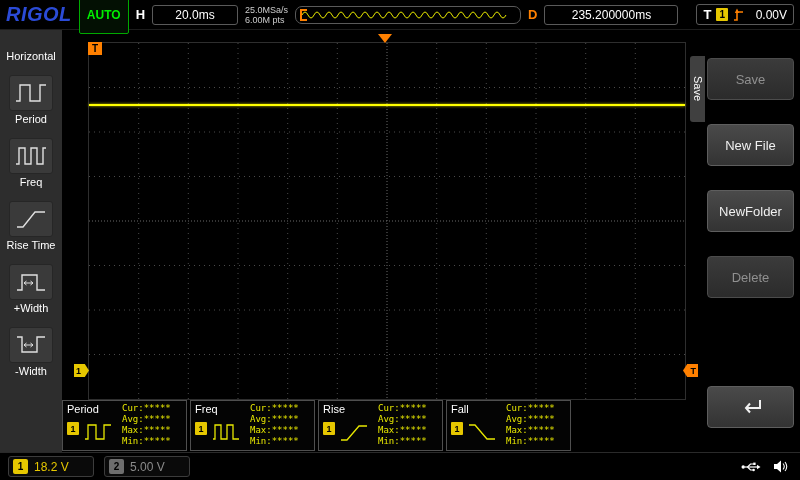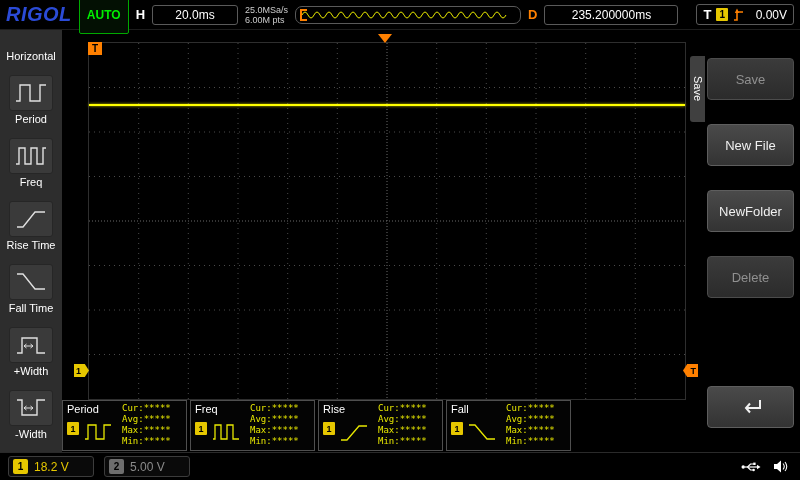--- a/index.html
+++ b/index.html
@@ -155,28 +155,20 @@
 
     <div class="sb-item">
       <span class="sb-icon">
         <svg width="34" height="24" viewBox="0 0 34 24">
             <path d="M3 20 h6 L21 5 h10" stroke="#e0e0e0" fill="none" stroke-width="1.4"></path>
           </svg>
       </span>
       <span class="sb-label">Rise Time</span>
     </div>
 
-    <div class="sb-item">
-      <span class="sb-icon">
-        <svg width="34" height="24" viewBox="0 0 34 24">
-            <path d="M3 4 h6 L21 19 h10" stroke="#e0e0e0" fill="none" stroke-width="1.4"></path>
-          </svg>
-      </span>
-      <span class="sb-label">Fall Time</span>
-    </div>
 
     <div class="sb-item">
       <span class="sb-icon">
         <svg width="34" height="24" viewBox="0 0 34 24">
             <path d="M3 20 h5 V5 h15 V20 h8" stroke="#e0e0e0" fill="none" stroke-width="1.4"></path>
             <path d="M10 13 h9 M10 13 l2.5 -2 M10 13 l2.5 2 M19 13 l-2.5 -2 M19 13 l-2.5 2" stroke="#e0e0e0" fill="none" stroke-width="1"></path>
           </svg>
       </span>
       <span class="sb-label">+Width</span>
     </div>

